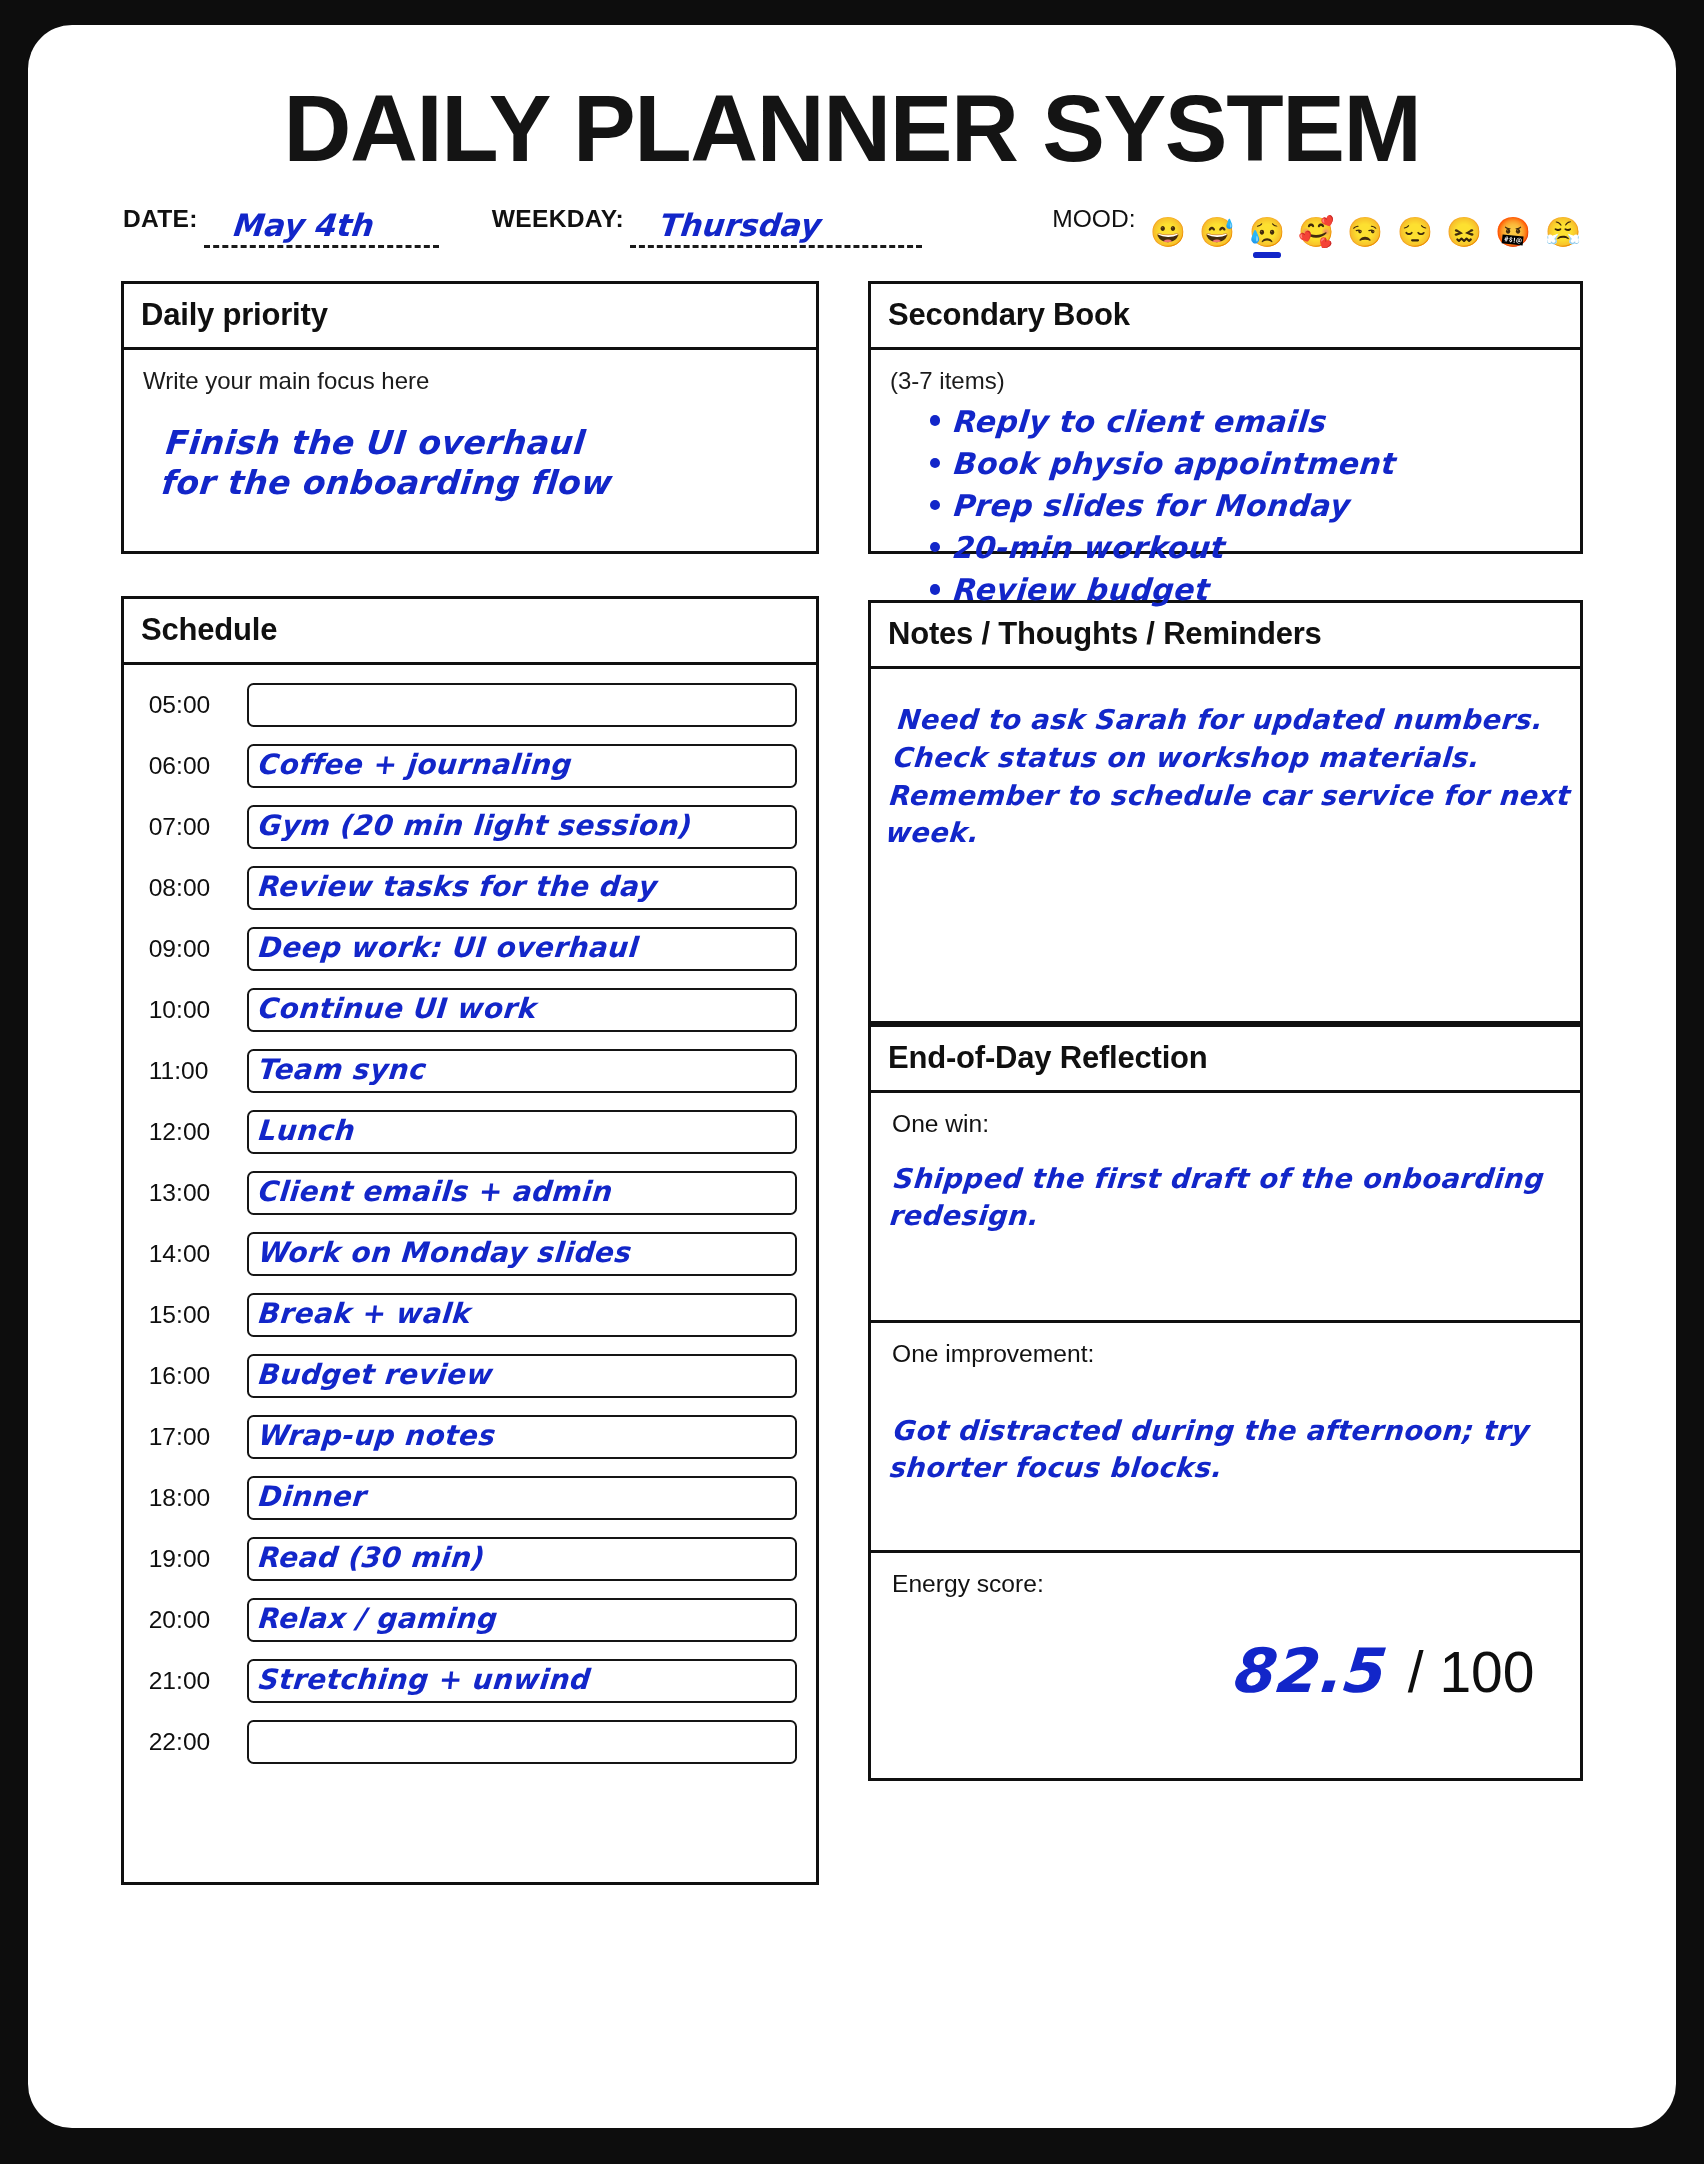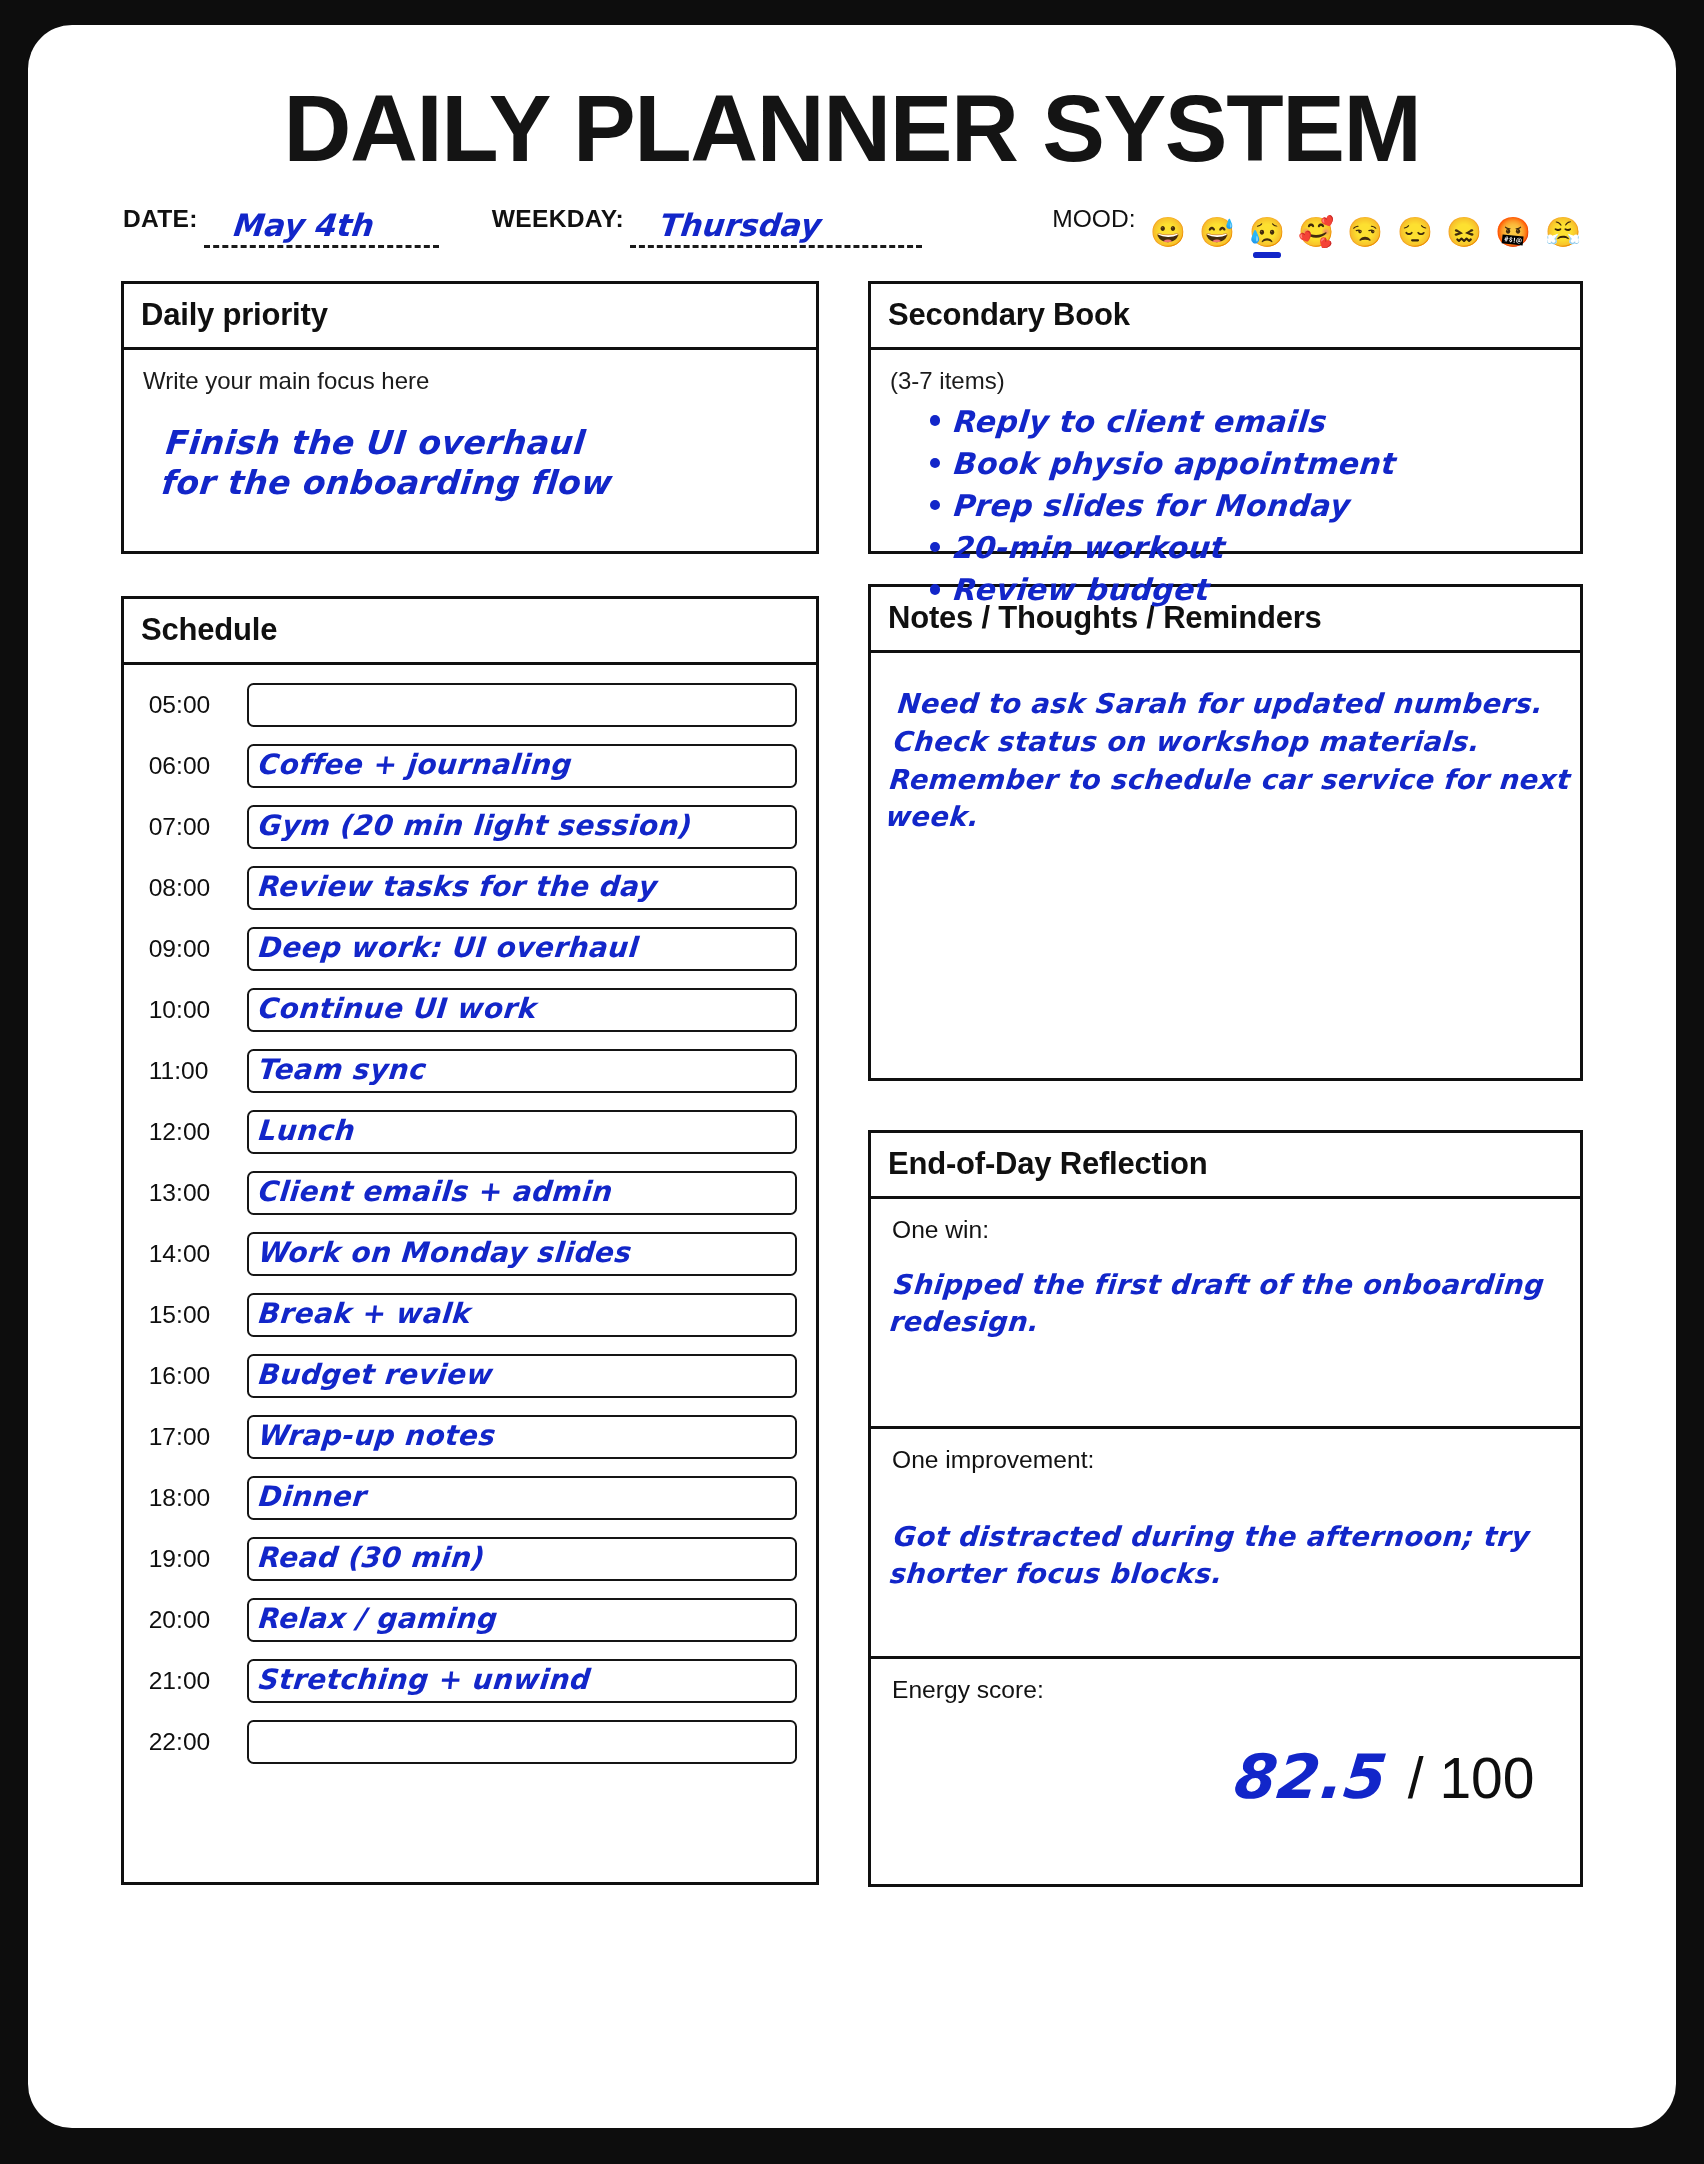--- a/index.html
+++ b/index.html
@@ -204,31 +204,31 @@
   }
   .sched-ink {
     font-size: 28px;
     line-height: 1;
     white-space: nowrap;
     position: relative;
     top: -0.9px;
   }
 
   
-  .notes-card { margin-top: 30px; height: 497px; }
+  .notes-card { margin-top: 46px; height: 424px; }
   .notes-body { padding: 32px 19px 19px 21px; }
   .notes-ink {
     font-size: 27.4px;
     line-height: 1.38;
     white-space: pre-wrap;
     width: 108%;
   }
 
   
-  .reflect-card { margin-top: 49px; height: 757px; justify-content: center; }
+  .reflect-card { height: 757px; justify-content: center; }
   .reflect-sec {
     padding: 17px 19px 13.2px 21px;
     border-bottom: 3.8px solid #101010;
   }
   .reflect-sec:last-child { border-bottom: none; }
   .sec-win { height: 235px; }
   .sec-imp { height: 235px; }
   .sec-energy { height: 229px; }
   .reflect-label {
     font-size: 24.6px;

